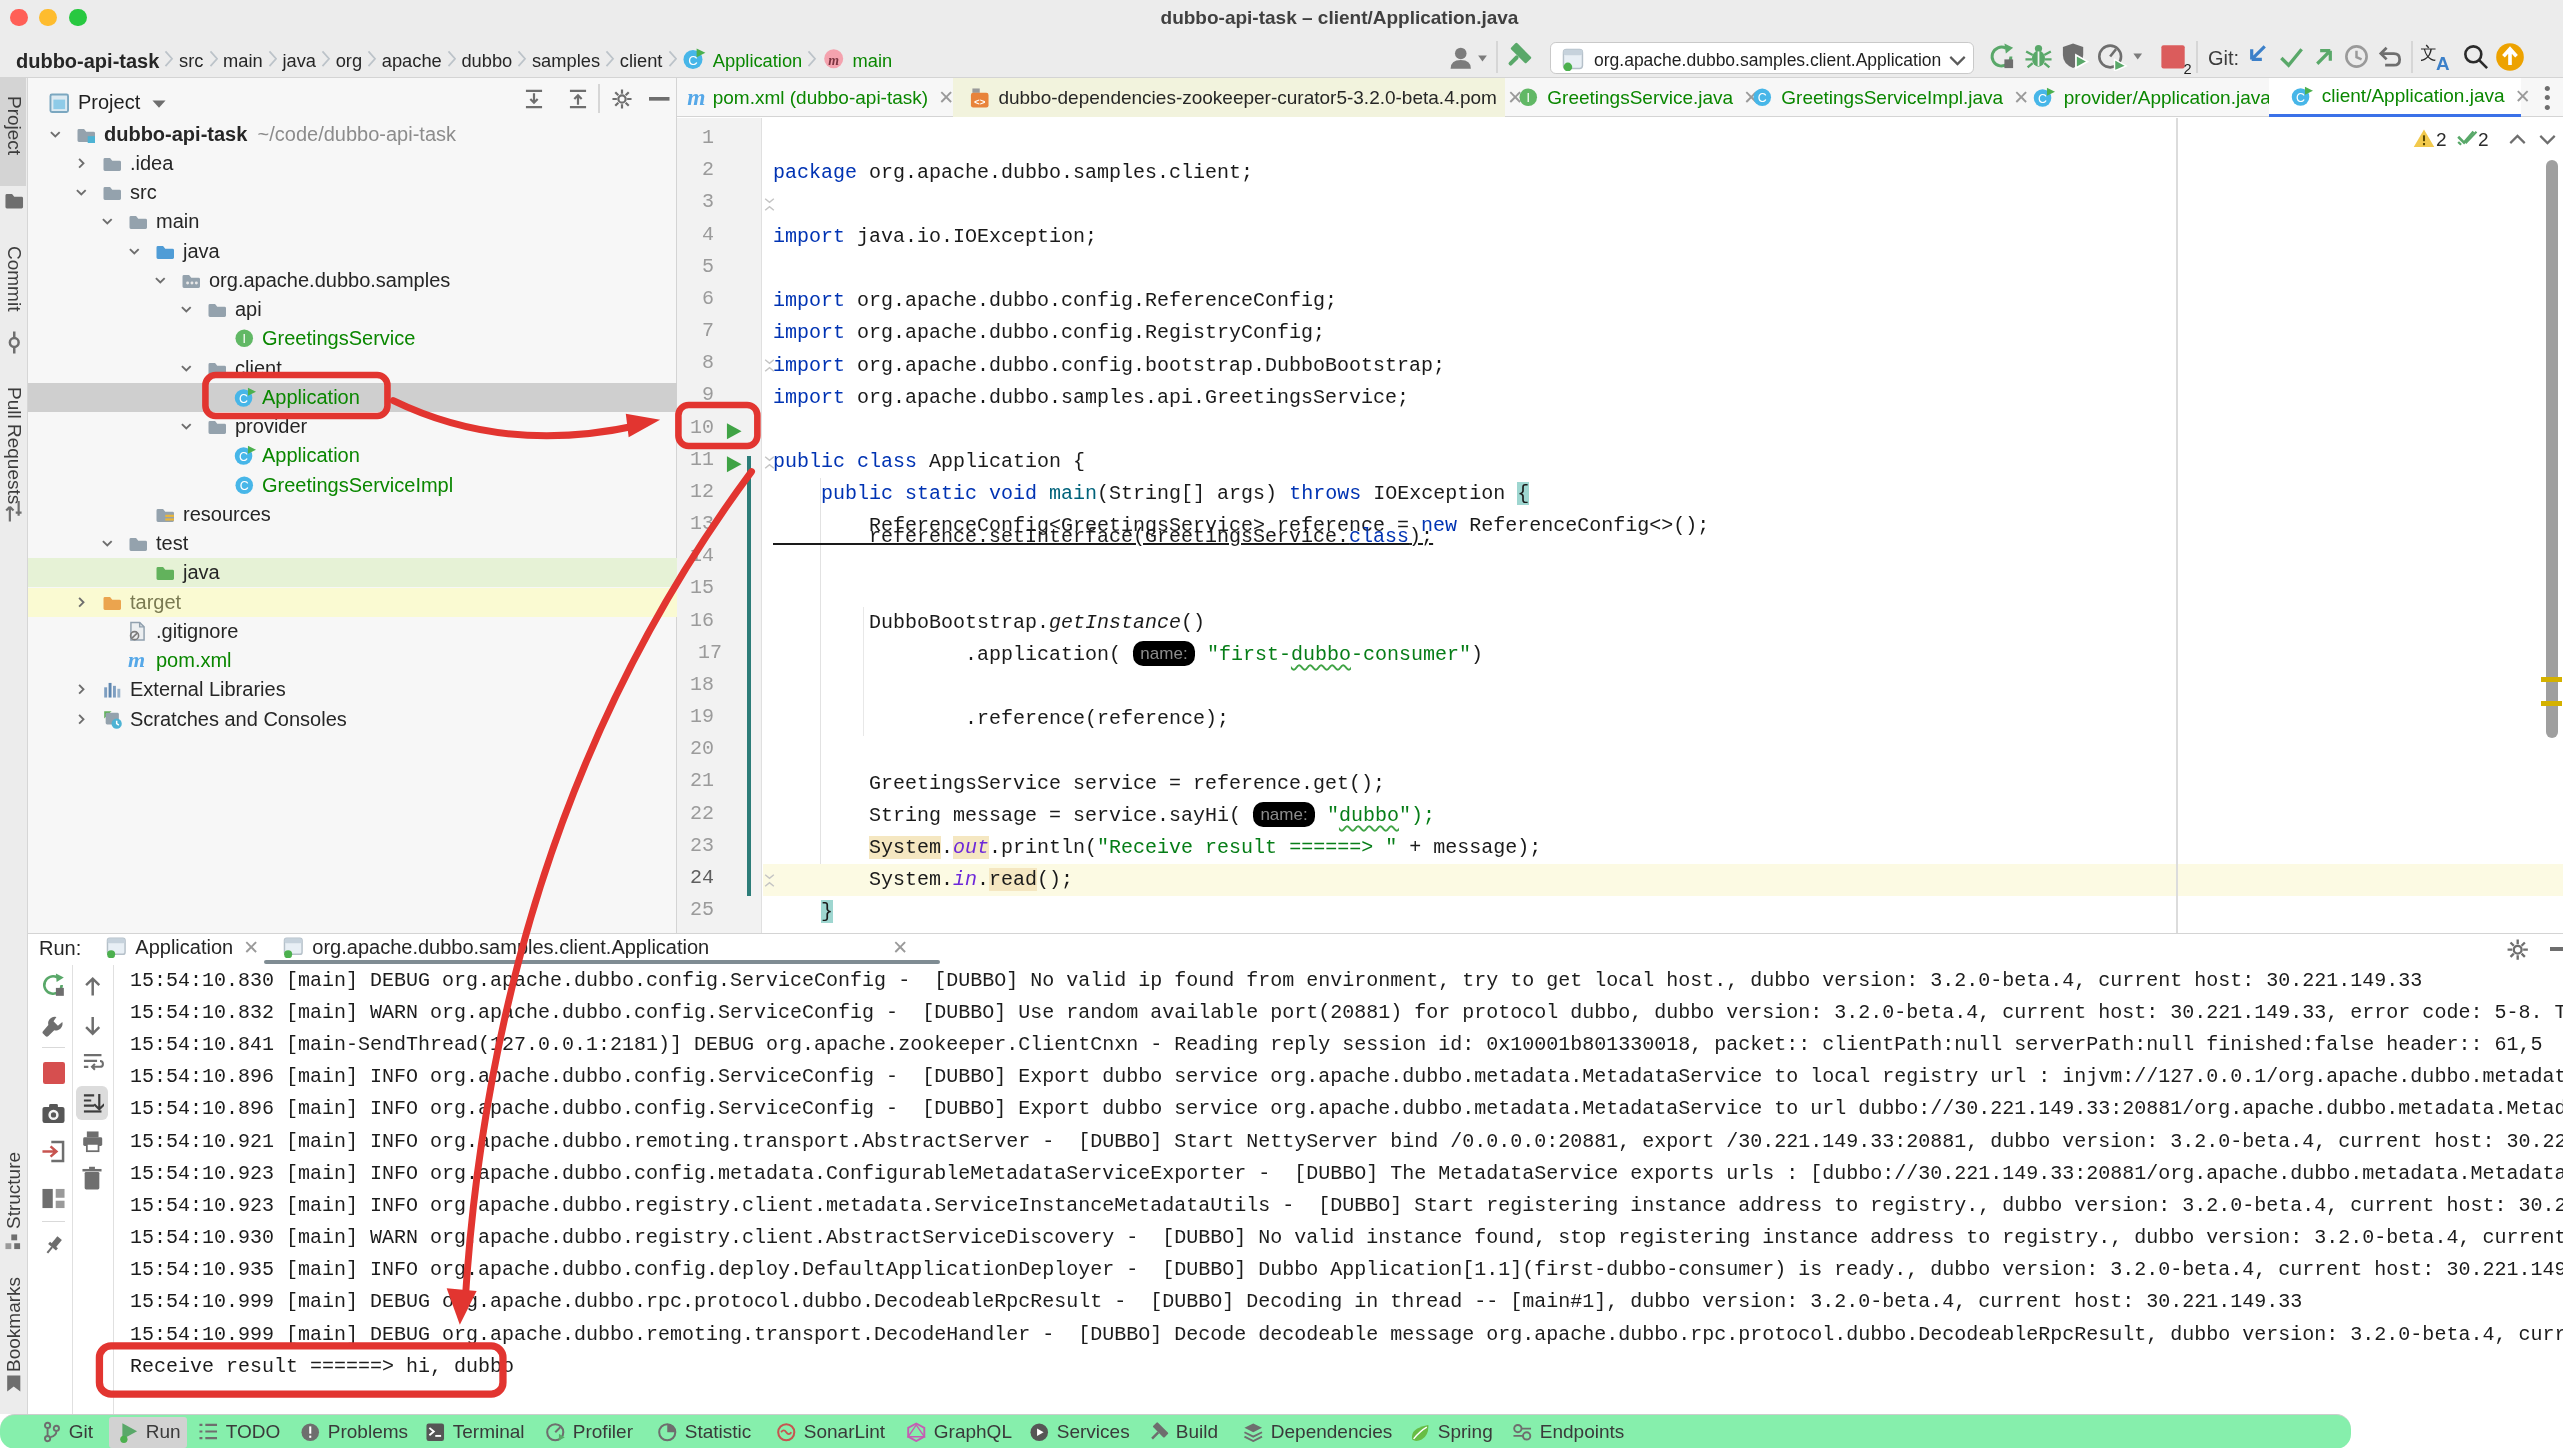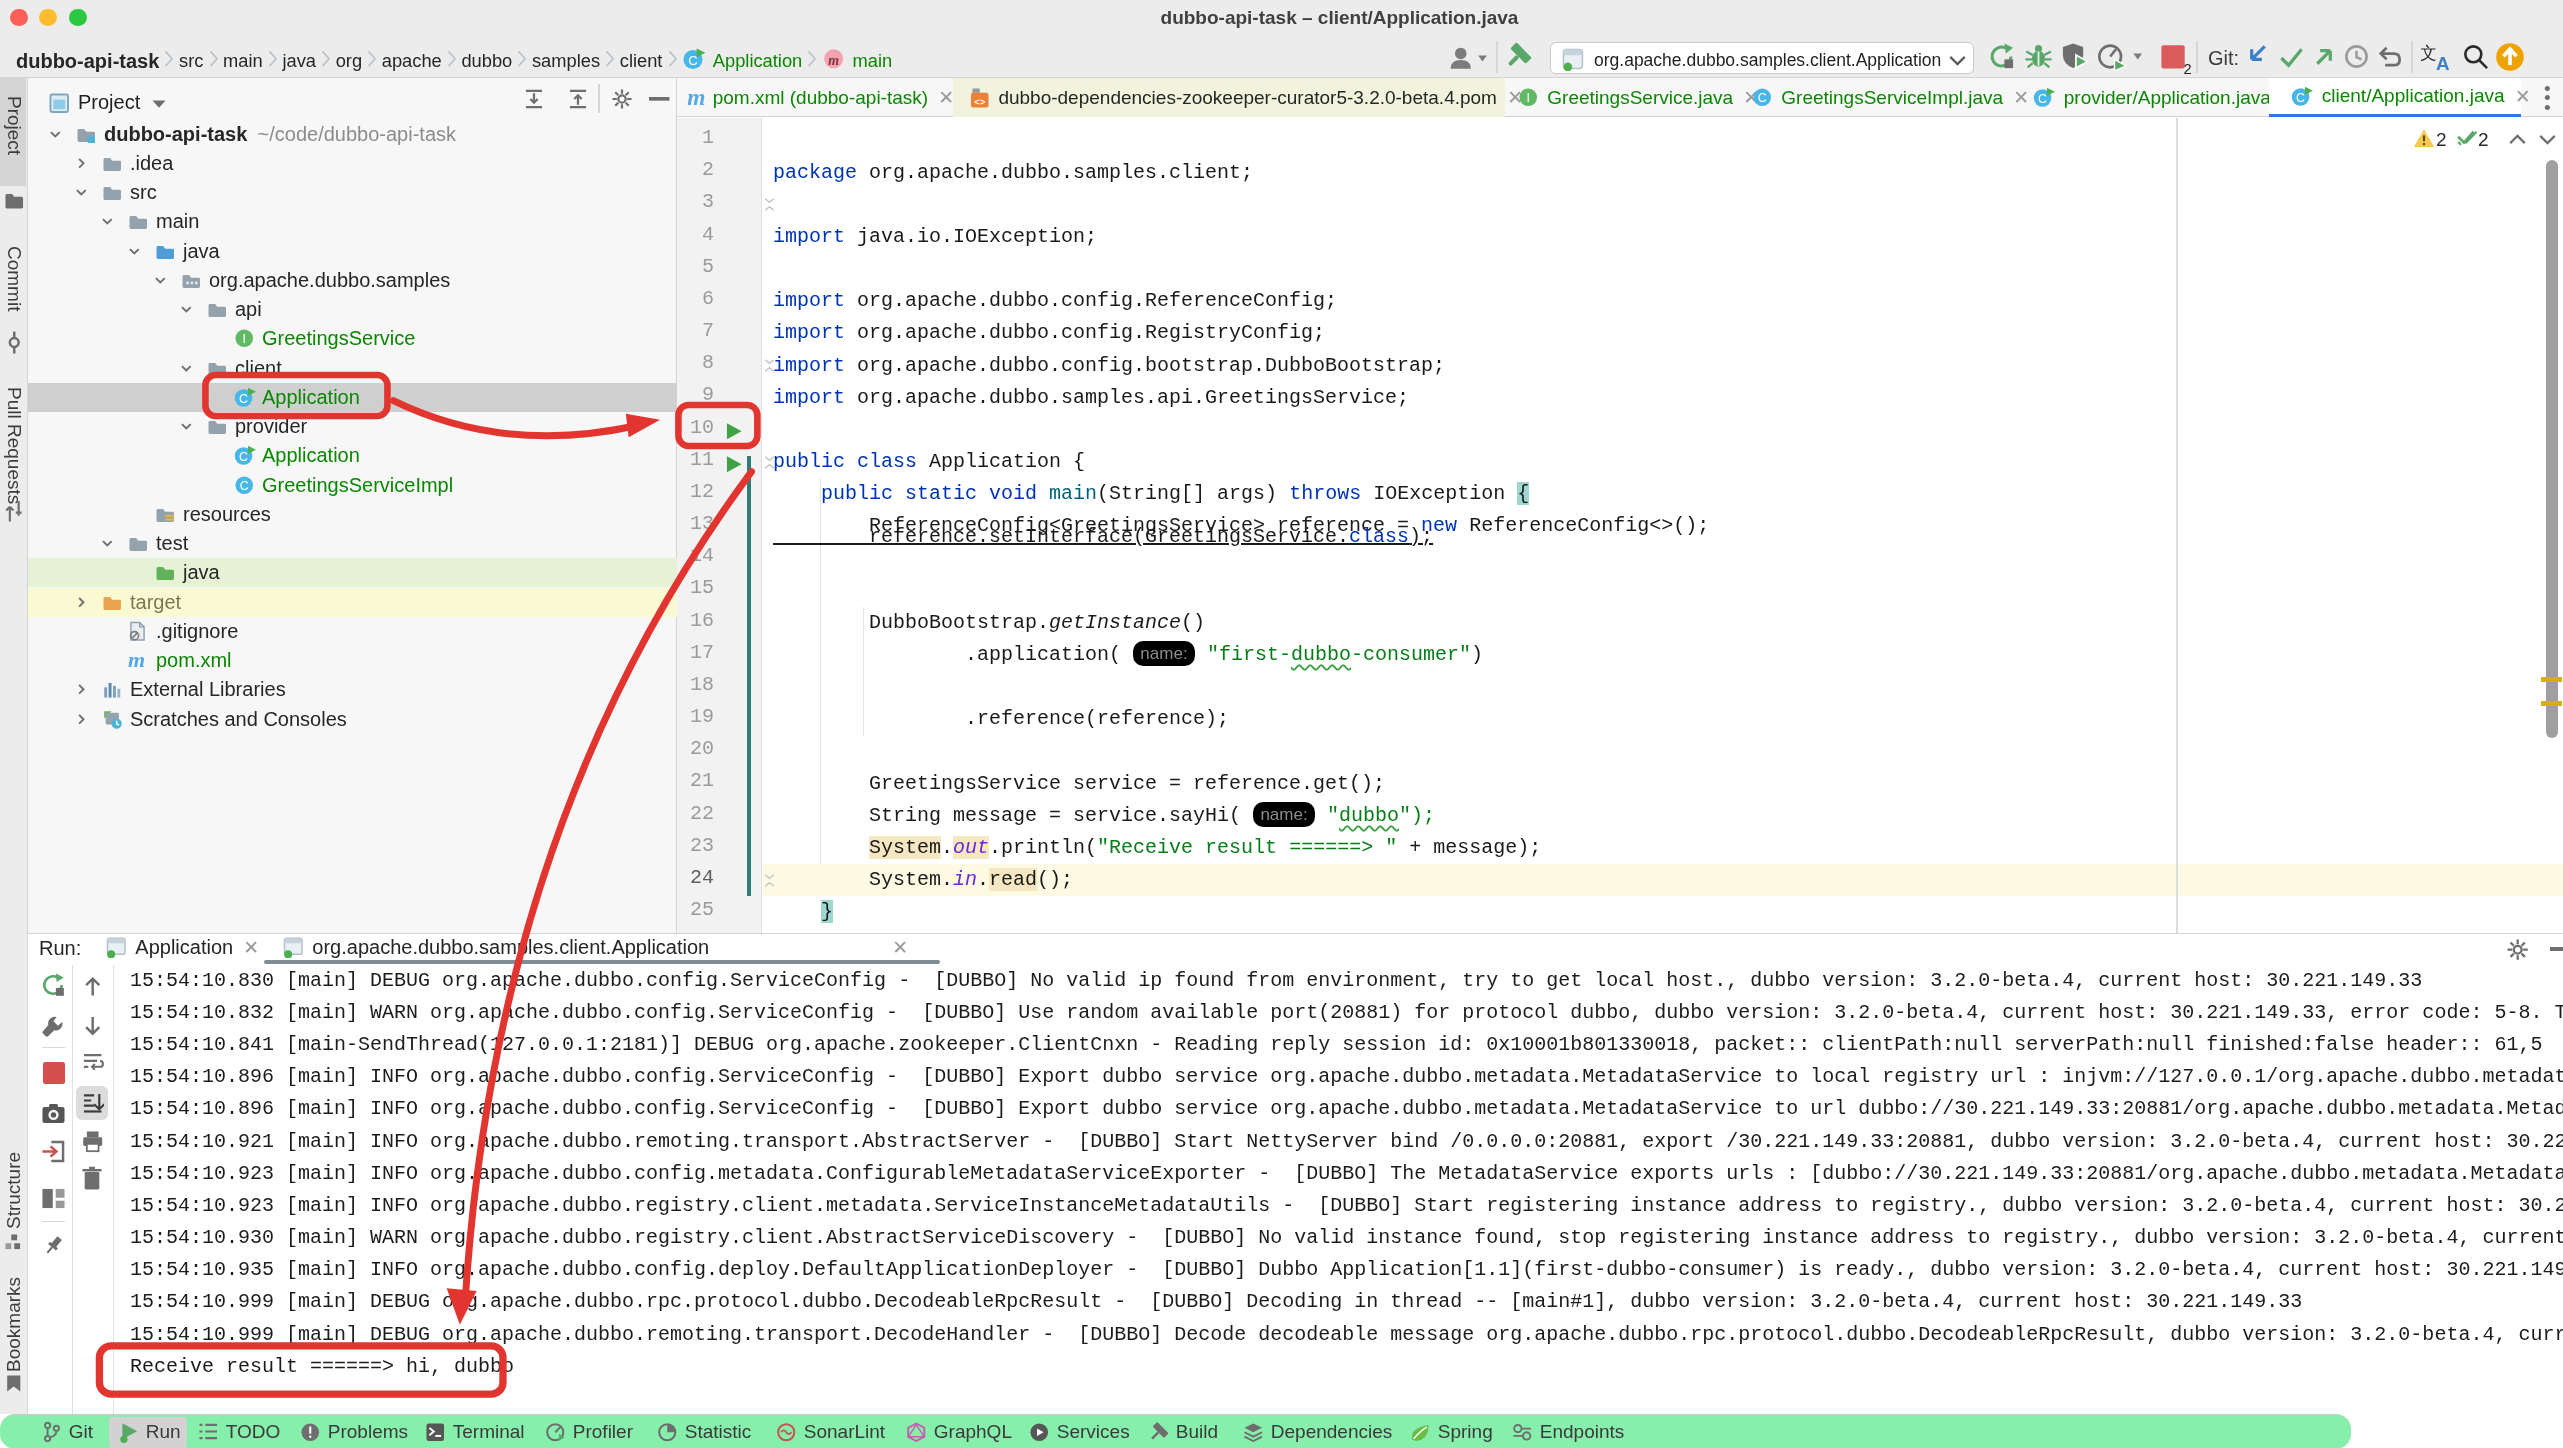--- a/index.html
+++ b/index.html
@@ -598,21 +598,21 @@
     <div class="lnum" style="left:0; top:201px;">7</div>
     <div class="lnum" style="left:0; top:233px;">8</div>
     <div class="lnum" style="left:0; top:265px;">9</div>
     <div class="lnum" style="left:0; top:298px;">10</div>
     <div class="lnum" style="left:0; top:330px;">11</div>
     <div class="lnum" style="left:0; top:362px;">12</div>
     <div class="lnum" style="left:0; top:394px;">13</div>
     <div class="lnum" style="left:0; top:426px;">14</div>
     <div class="lnum" style="left:0; top:458px;">15</div>
     <div class="lnum" style="left:0; top:491px;">16</div>
-    <div class="lnum" style="left:0; top:523px;">17</div>
+    <div class="lnum" style="left:8px; top:523px;">17</div>
     <div class="lnum" style="left:0; top:555px;">18</div>
     <div class="lnum" style="left:0; top:587px;">19</div>
     <div class="lnum" style="left:0; top:619px;">20</div>
     <div class="lnum" style="left:0; top:651px;">21</div>
     <div class="lnum" style="left:0; top:684px;">22</div>
     <div class="lnum" style="left:0; top:716px;">23</div>
     <div class="lnum" style="left:0; top:748px; color:#5f5f5f;">24</div>
     <div class="lnum" style="left:0; top:780px;">25</div>
 
     <svg class="abs" style="left:47px; top:303px;" width="19" height="20.5" viewBox="0 0 26 28">

